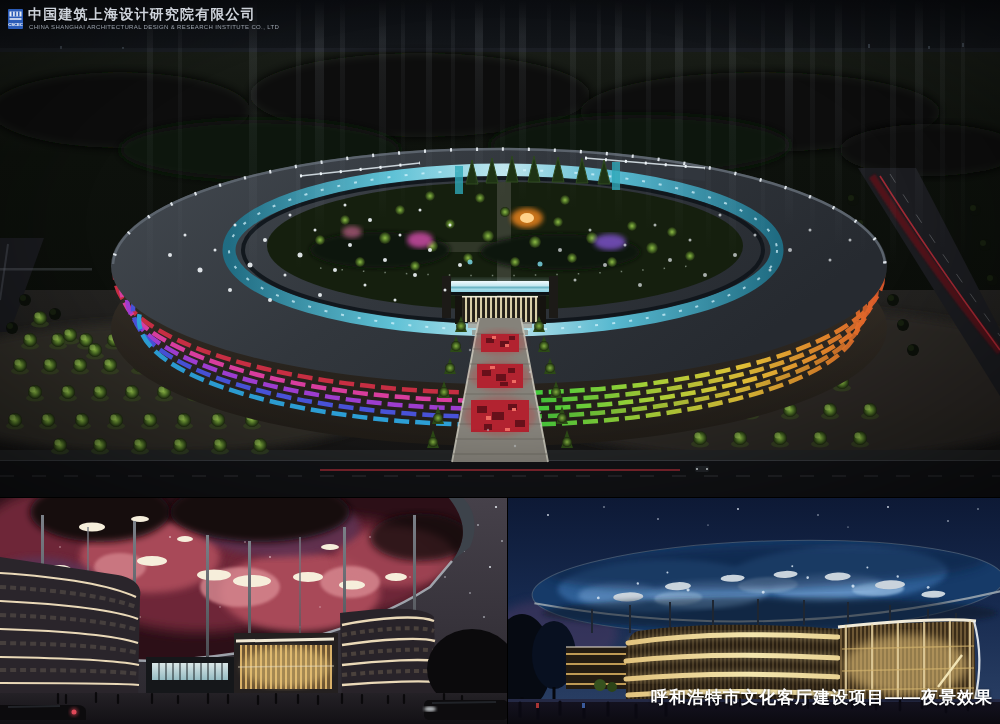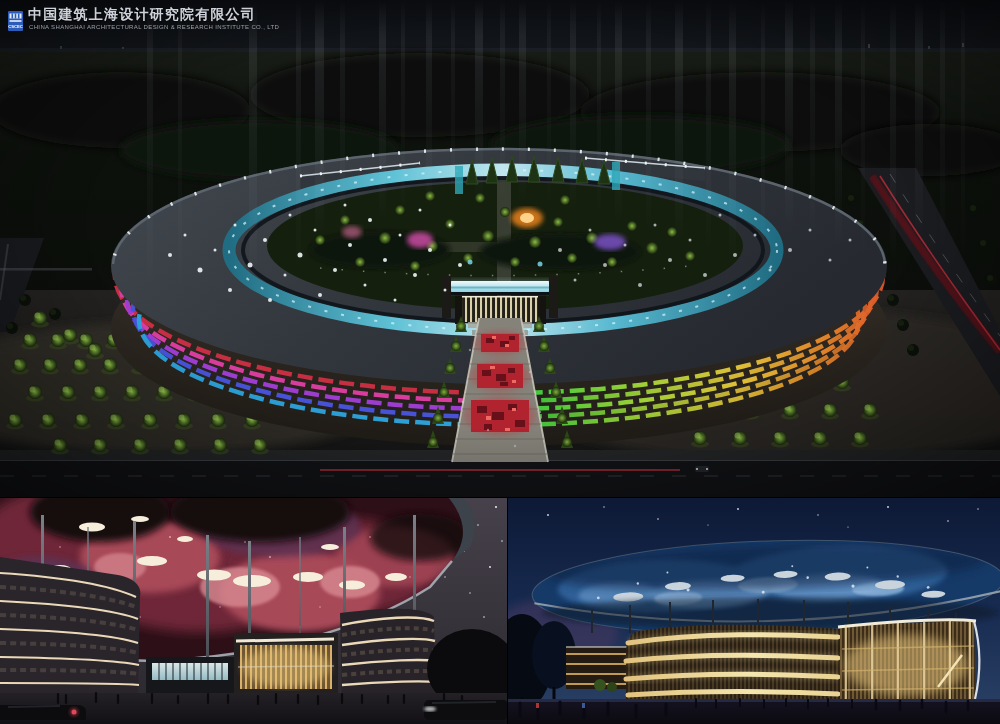--- a/index.html
+++ b/index.html
@@ -4,21 +4,21 @@
 <style>
   html,body{margin:0;padding:0;background:#000;}
   #board{position:relative;width:1000px;height:724px;overflow:hidden;background:#000;
          font-family:"Liberation Sans",sans-serif;}
   .panel{position:absolute;display:block;}
   #main-panel{left:0;top:0;}
   #bl-panel{left:0;top:497px;}
   #br-panel{left:508px;top:497px;}
   .seam-h{position:absolute;left:0;top:497px;width:1000px;height:1px;background:#000;}
   .seam-v{position:absolute;left:507px;top:497px;width:1px;height:227px;background:#000;}
-  #header{position:absolute;left:8px;top:7px;display:flex;align-items:flex-end;gap:5px;}
+  #header{position:absolute;left:8px;top:7px;display:flex;align-items:center;gap:5px;}
   #header .txt{display:flex;flex-direction:column;}
   #company-zh{margin:0;font-size:14px;font-weight:bold;letter-spacing:1.2px;color:#cdd2da;line-height:15px;
               text-shadow:0 1px 2px rgba(0,0,0,.9);}
   #company-en{margin:2px 0 0 1px;font-size:6px;letter-spacing:.35px;color:#9aa1ab;line-height:7px;}
   #caption{position:absolute;right:7px;top:686px;font-size:17px;font-weight:bold;letter-spacing:1px;
            color:#ffffff;text-shadow:0 1px 3px rgba(0,0,0,.85);white-space:nowrap;}
   #logo-box{display:block;}
 </style>
 </head>
 <body>
@@ -883,14 +883,15 @@
     <rect x="9.9" y="2.5" width="1.6" height="5" fill="#2b5cb8"></rect>
     <rect x="1.5" y="9" width="12" height="2" fill="#e9eef6" opacity=".8"></rect>
     <text x="7.5" y="17" text-anchor="middle" font-size="4.2" font-weight="bold" fill="#ffffff" font-family="Liberation Sans, sans-serif">CSCEC</text>
   </svg>
   <div class="txt">
     <h1 id="company-zh">中国建筑上海设计研究院有限公司</h1>
     <p id="company-en">CHINA SHANGHAI ARCHITECTURAL DESIGN &amp; RESEARCH INSTITUTE CO., LTD</p>
   </div>
 </div>
 
+<div id="caption">呼和浩特市文化客厅建设项目——夜景效果</div>
 
 </div>
 
 </body></html>

